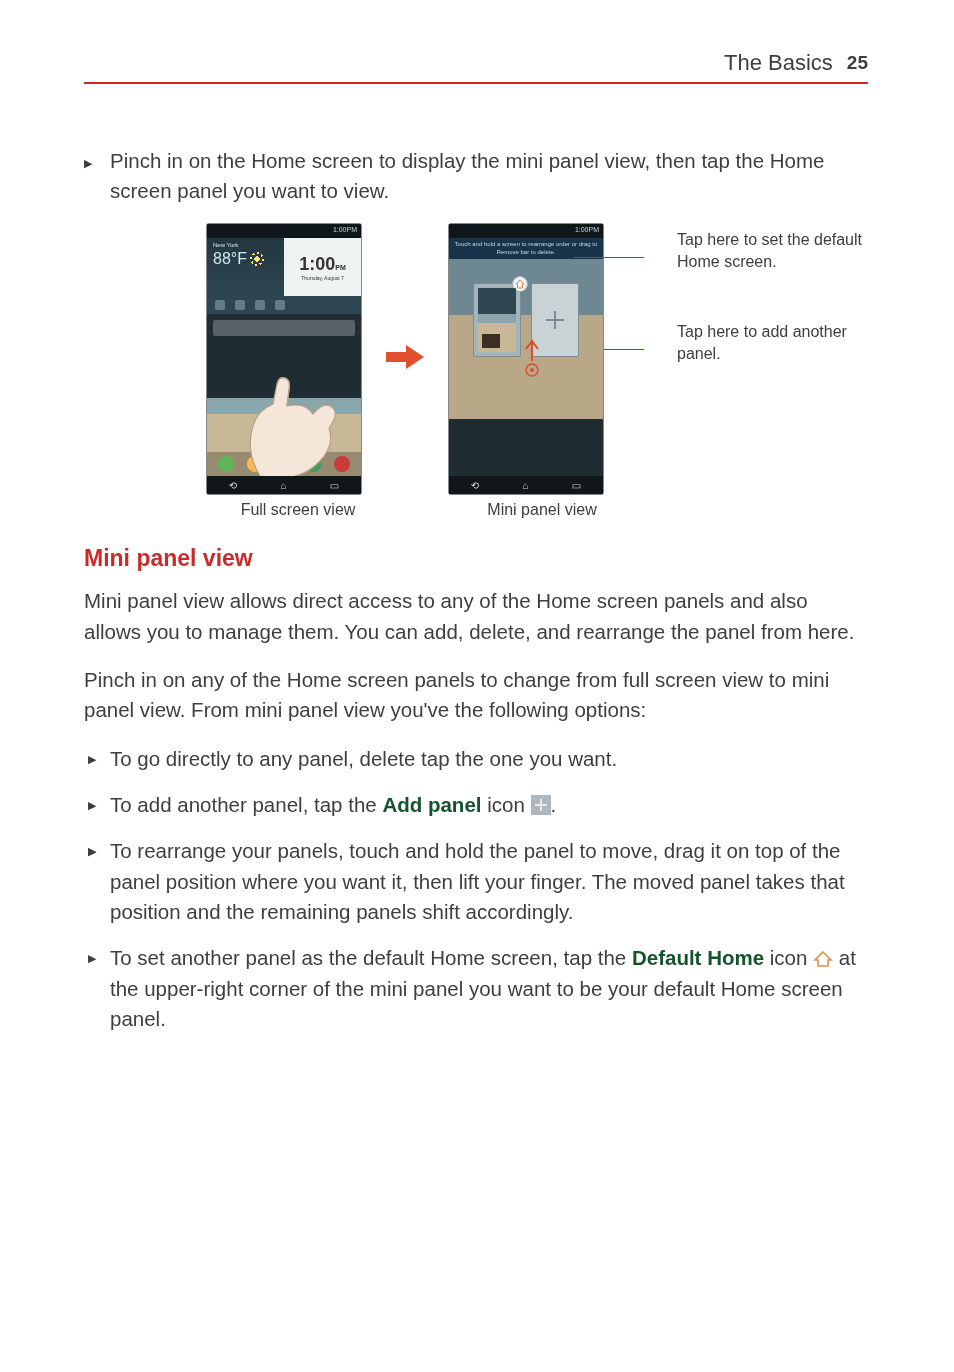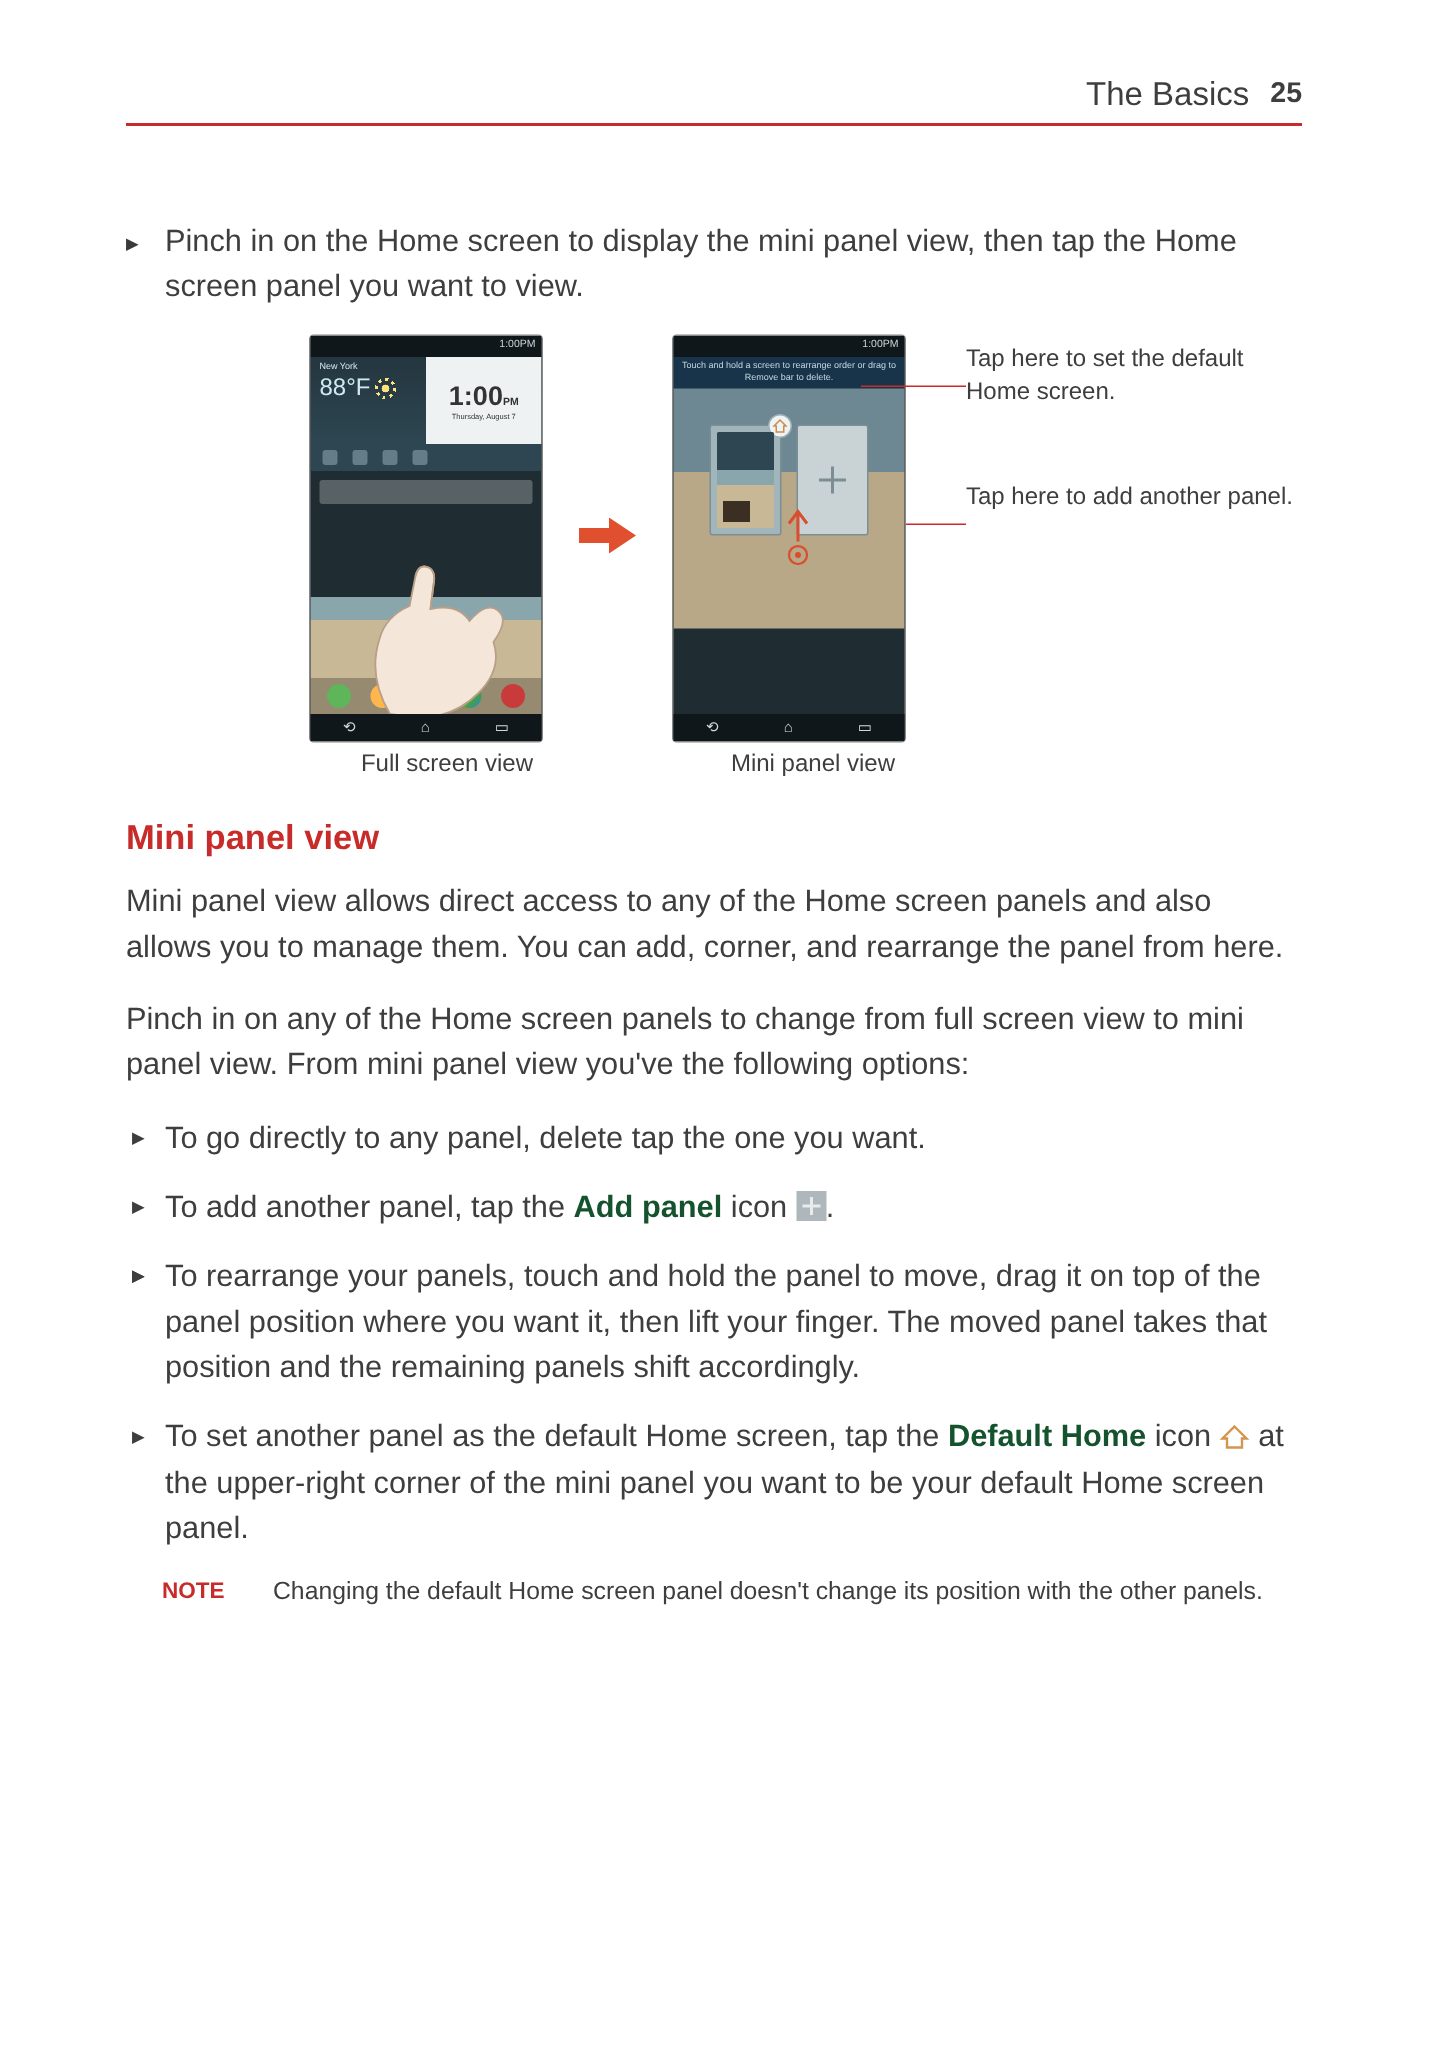--- a/index.html
+++ b/index.html
@@ -49,21 +49,21 @@
   .tile.add { background:#c9d3d6; display:flex; align-items:center; justify-content:center; }
   .tile .corner { position:absolute; top:-8px; right:-8px; width:16px; height:16px; border-radius:50%; background:#eef4f6; border:1px solid #9fb0b6; display:flex; align-items:center; justify-content:center; }
   .tile .corner svg { width:10px; height:10px; }
   .tile .thumb { position:absolute; inset:4px; background: linear-gradient(#2d4651 0 40%, #8aa6ad 40% 55%, #c9b896 55% 100%); border-radius:1px; }
   .tile .thumb .blk { position:absolute; bottom:4px; left:4px; width:18px; height:14px; background:#3b2e23; }
   .plus { width:18px; height:18px; position:relative; }
   .plus::before, .plus::after { content:''; position:absolute; background:#7a8e94; }
   .plus::before { left:8px; top:0; width:2px; height:18px; }
   .plus::after { top:8px; left:0; height:2px; width:18px; }
   .anno-line { position:absolute; background:#c72c2a; height:1px; }
-  .anno-col { position:absolute; left: 560px; font-size:16px; line-height:1.35; color:#3e3e3e; }
+  .anno-col { position:absolute; left: 593px; font-size:16px; line-height:1.35; color:#3e3e3e; }
   .anno1 { top: 6px; }
   .anno2 { top: 98px; }
   .figwrap { position: relative; }
   .caps { display:flex; gap: 48px; margin: 6px 0 0 136px; font-size:16px; }
   .caps span:first-child { width: 156px; text-align:center; }
   .caps span:last-child { width: 156px; text-align:center; margin-left: 40px; }
   h2.red { color:#c72c2a; font-size:23px; font-weight:600; margin: 26px 0 14px 0; }
   .para { font-size:20.5px; line-height:1.48; margin-bottom: 18px; }
   ul.blist { list-style:none; padding-left: 26px; }
   ul.blist li { position:relative; font-size:20.5px; line-height:1.48; margin-bottom: 16px; padding-left: 0; }
@@ -203,32 +203,28 @@
       <div class="anno-col anno2">Tap here to add another panel.</div>
     </div>
 
     <div class="caps">
       <span>Full screen view</span>
       <span>Mini panel view</span>
     </div>
 
     <h2 class="red">Mini panel view</h2>
 
-    <p class="para">Mini panel view allows direct access to any of the Home screen panels and also allows you to manage them. You can add, corner, and rearrange the panel from here.</p>
+    <p class="para">Mini panel view allows direct access to any of the Home screen panels and also allows you to manage them. You can add, delete, and rearrange the panel from here.</p>
     <p class="para">Pinch in on any of the Home screen panels to change from full screen view to mini panel view. From mini panel view you've the following options:</p>
 
     <ul class="blist">
       <li><span class="tri2">▶</span><span>To go directly to any panel, delete tap the one you want.</span></li>
       <li><span class="tri2">▶</span><span>To add another panel, tap the </span><span class="inline-bold">Add panel</span><span> icon </span><span class="icon-box"></span><span>.</span></li>
       <li><span class="tri2">▶</span></li>
       <li><span class="tri2">▶</span><span>To rearrange your panels, touch and hold the panel to move, drag it on top of the panel position where you want it, then lift your finger. The moved panel takes that position and the remaining panels shift accordingly.</span></li>
       <li><span class="tri2">▶</span><span>To set another panel as the default Home screen, tap the </span><span class="inline-bold">Default Home</span><span> icon </span><span class="home-ico"><svg viewBox="0 0 20 18">
               <path d="M10 2 L18 10 H15 V16 H5 V10 H2 Z" fill="none" stroke="#d4954e" stroke-width="1.6"></path>
             </svg></span><span> at the upper-right corner of the mini panel you want to be your default Home screen panel.</span></li>
     </ul>
 
-    <div class="note-row">
-      <div class="nlabel">NOTE</div>
-      <div class="ntext">Changing the default Home screen panel doesn't change its position with the other panels.</div>
-    </div>
 
   </div>
 </div>
 
 </body></html>

